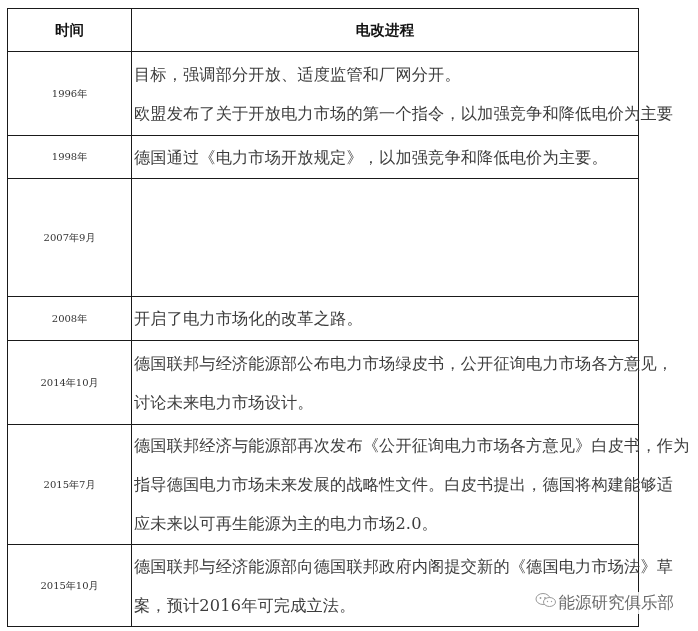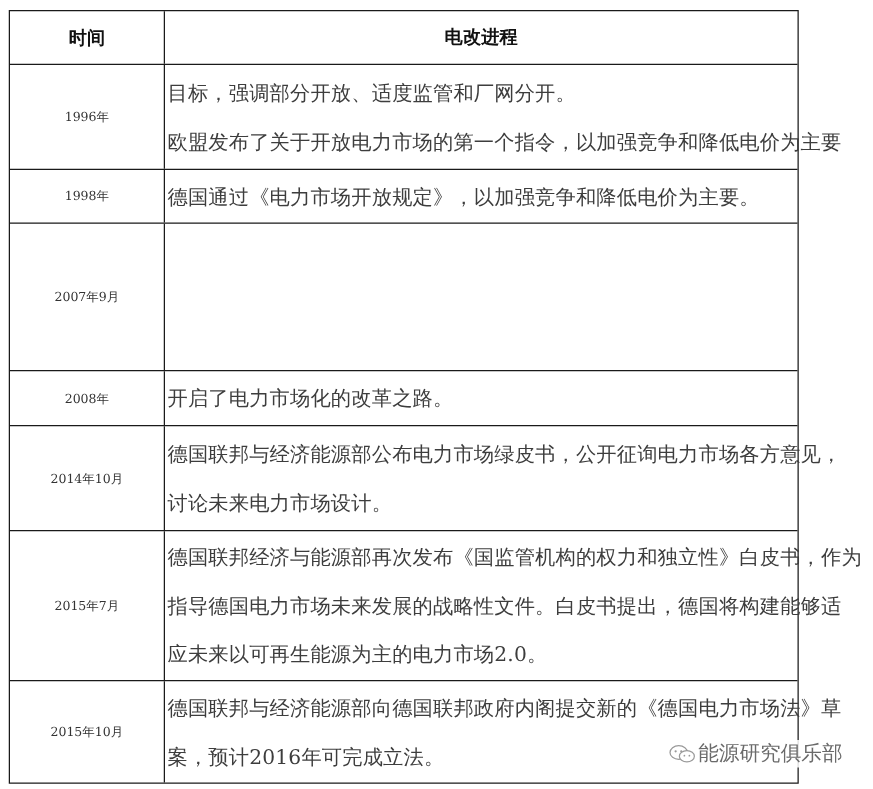--- a/index.html
+++ b/index.html
@@ -65,21 +65,20 @@
       justify-content: center;
       align-items: center;
       text-align: center;
     }
     .header .cell-desc { padding: 0; }
     .watermark {
       position: absolute;
       right: 22px;
       bottom: 17px;
       display: flex;
-      align-items: center;
       gap: 2px;
       font-family: "DejaVu Sans", "Liberation Sans", sans-serif;
       font-size: 16.5px;
       color: #6a6a6a;
       background: rgba(255,255,255,0.85);
       padding: 0 2px;
     }
     .wm-icon {
       width: 22px;
       height: 16px;
@@ -125,21 +124,21 @@
     <div class="cell-time">2014年10月</div>
     <div class="cell-desc">
       <div class="desc-line">德国联邦与经济能源部公布电力市场绿皮书，公开征询电力市场各方意见，</div>
       <div class="desc-line">讨论未来电力市场设计。</div>
     </div>
   </div>
 
   <div class="row" style="height:120px">
     <div class="cell-time">2015年7月</div>
     <div class="cell-desc">
-      <div class="desc-line">德国联邦经济与能源部再次发布《国监管机构的权力和独立性》白皮书，作为</div>
+      <div class="desc-line">德国联邦经济与能源部再次发布《公开征询电力市场各方意见》白皮书，作为</div>
       <div class="desc-line">指导德国电力市场未来发展的战略性文件。白皮书提出，德国将构建能够适</div>
       <div class="desc-line">应未来以可再生能源为主的电力市场2.0。</div>
     </div>
   </div>
 
   <div class="row" style="height:82px">
     <div class="cell-time">2015年10月</div>
     <div class="cell-desc">
       <div class="desc-line">德国联邦与经济能源部向德国联邦政府内阁提交新的《德国电力市场法》草</div>
       <div class="desc-line">案，预计2016年可完成立法。</div>

